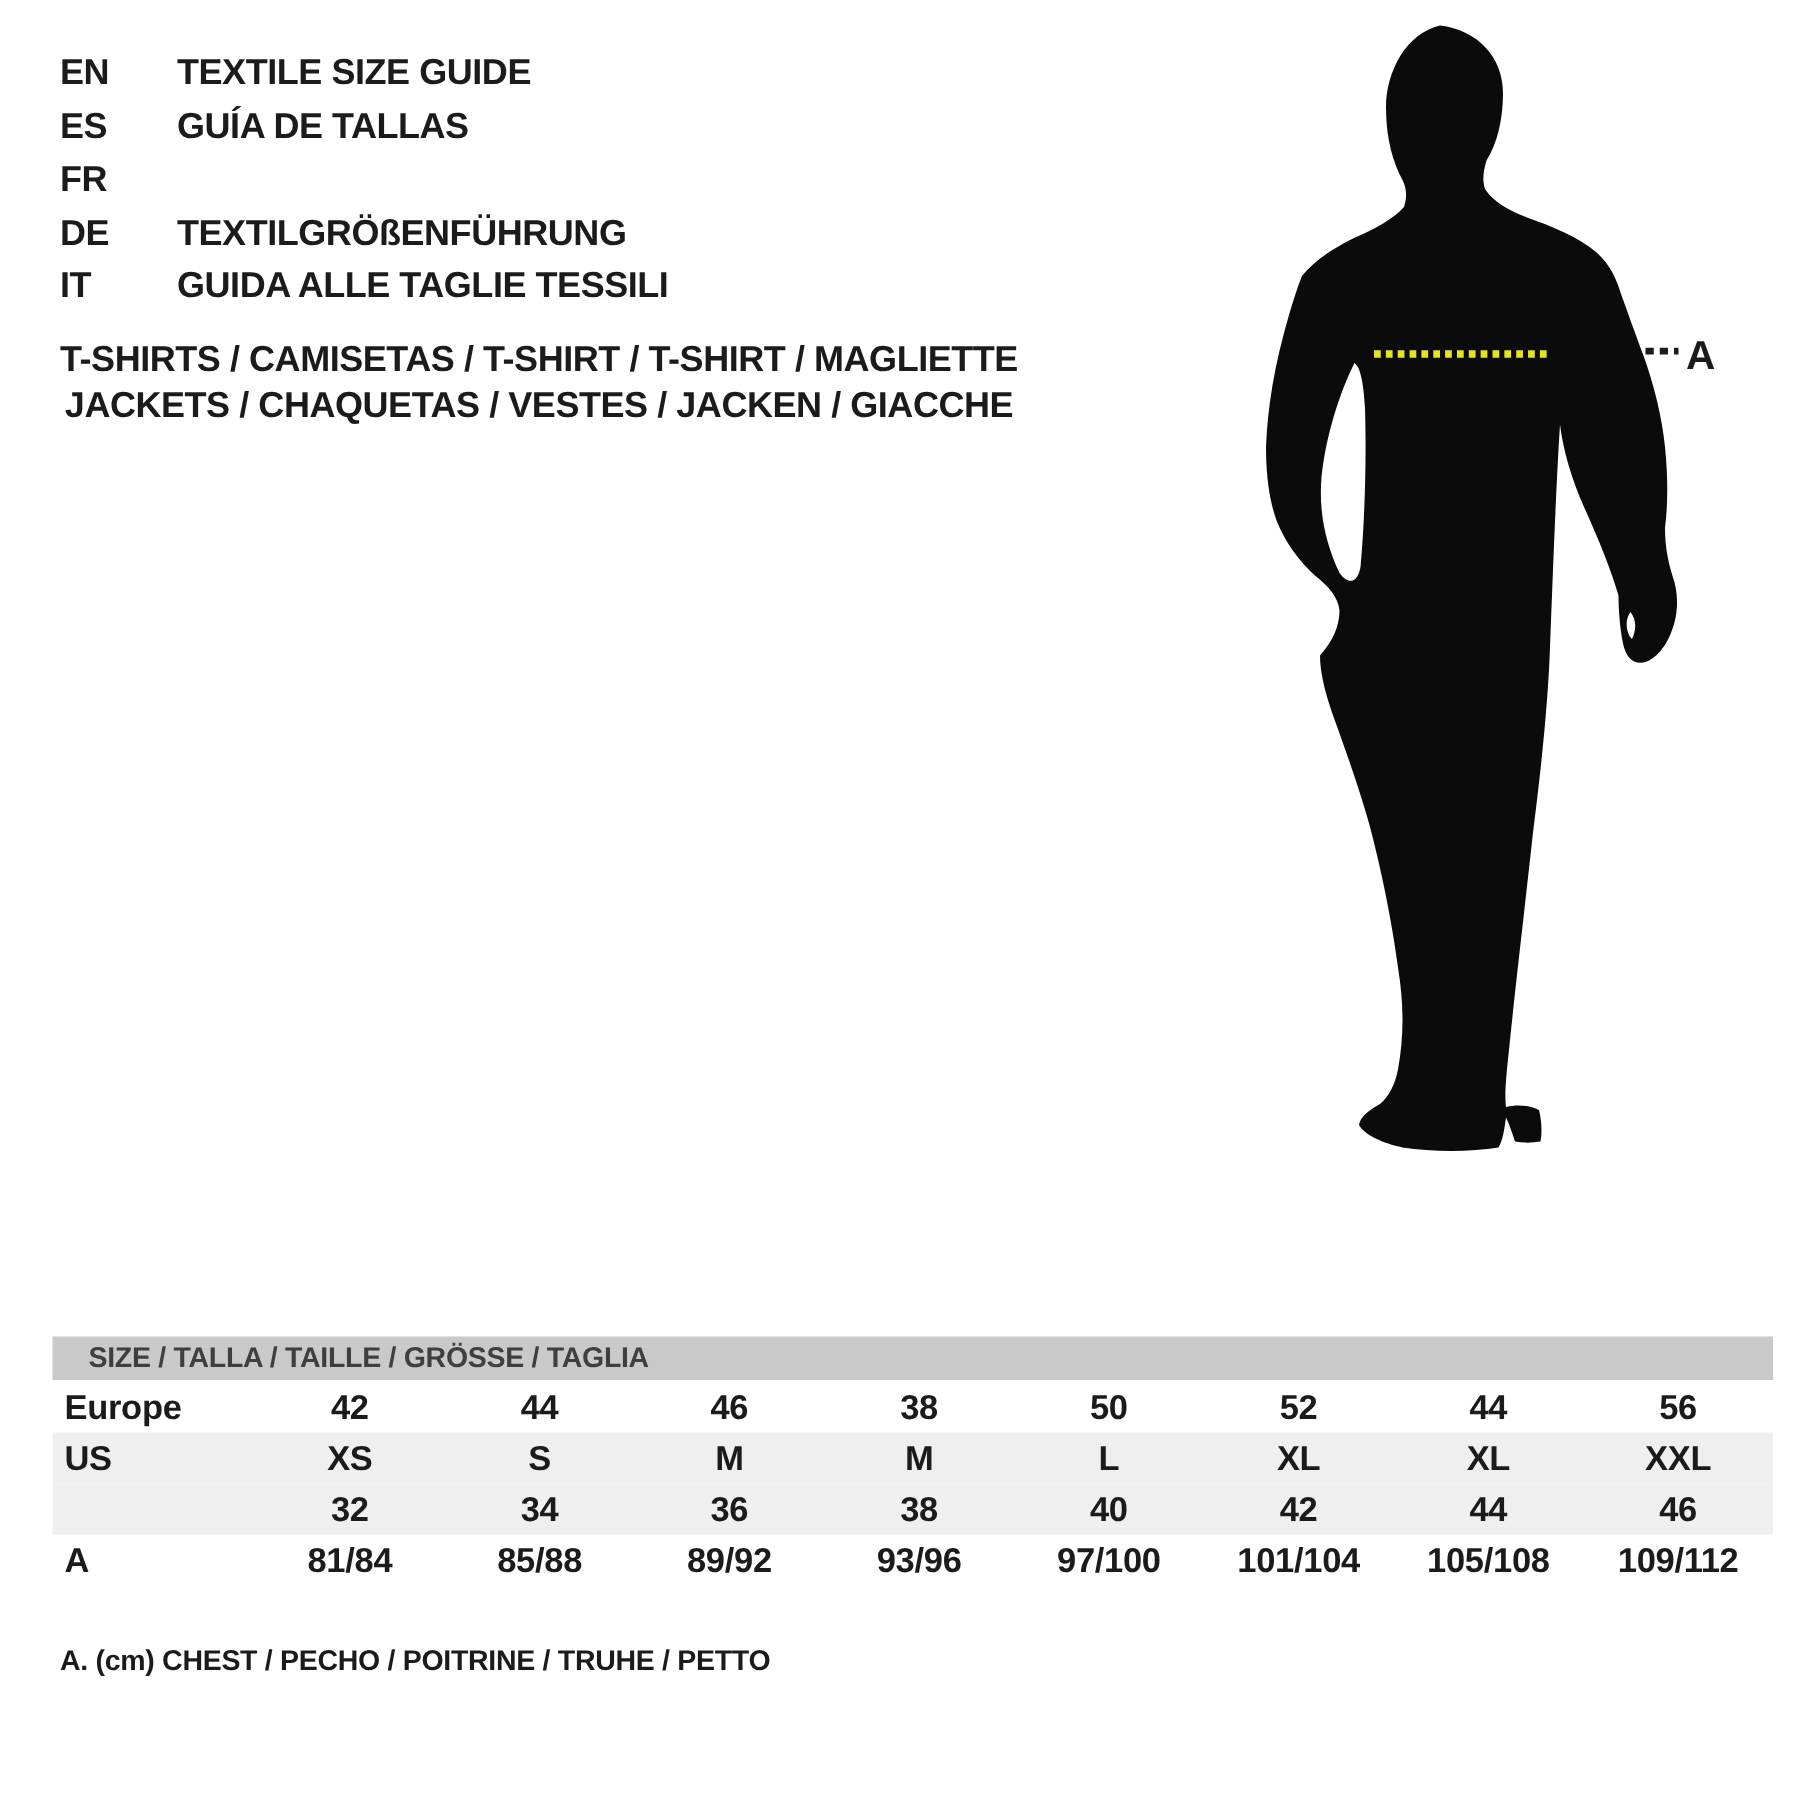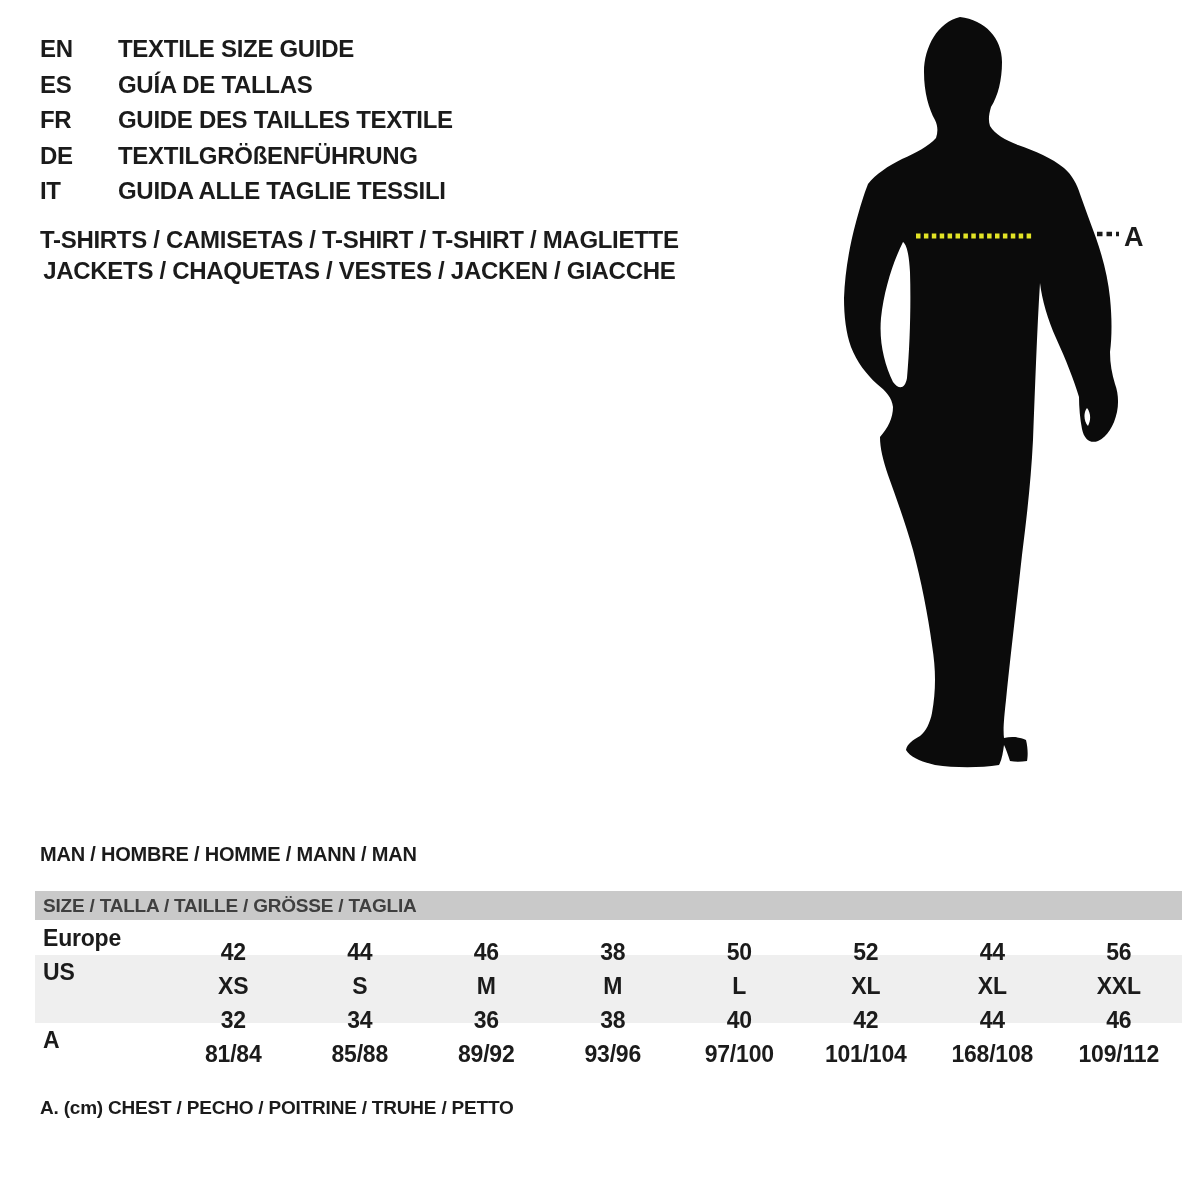--- a/index.html
+++ b/index.html
@@ -16,46 +16,45 @@
   
   .categories{position:absolute;left:40px;top:224px;font-size:24px;line-height:31px;letter-spacing:-0.3px;text-align:center;}
   
   .figure-svg{position:absolute;left:0;top:0;width:1200px;height:1200px;}
   .figure-svg .a-label{font-family:"Liberation Sans",sans-serif;font-weight:bold;font-size:27px;fill:var(--ink);}
   
   .section-title{position:absolute;left:40px;top:843px;font-size:20px;letter-spacing:-0.2px;}
   
   .size-table{position:absolute;left:35px;top:891px;width:1147px;}
   .table-header{height:29px;line-height:29px;background:var(--band-bg);color:var(--band-ink);
-    font-size:19px;padding-left:8px;letter-spacing:-0.2px;}
+    font-size:19px;padding-left:24px;letter-spacing:-0.2px;}
   .t-row{display:flex;height:34px;line-height:34px;font-size:23px;letter-spacing:-0.2px;}
   .t-row.shaded{background:var(--shade);}
   .t-row:first-of-type{margin-top:1px;}
   .row-label{width:135px;padding-left:8px;box-sizing:border-box;}
-  .cell{flex:1;text-align:center;margin-top:14px;}
+  .cell{flex:1;text-align:center;}
   
   .footnote{position:absolute;left:40px;top:1097px;font-size:19px;letter-spacing:-0.2px;}
 </style>
 </head>
 <body>
 
 <div class="page" style="--ink: #1b1b1b; --silhouette: #0b0b0b; --dot-color: #e3e426; --band-bg: #c9c9c9; --band-ink: #3f3f3f; --shade: #efefef;">
 
   <div class="lang-block" id="lang-block">
       <div class="lang-row">
         <span class="lang-code">EN</span>
         <span>TEXTILE SIZE GUIDE</span>
       </div>
       <div class="lang-row">
         <span class="lang-code">ES</span>
         <span>GUÍA DE TALLAS</span>
       </div>
       <div class="lang-row">
         <span class="lang-code">FR</span>
-        <span>GUIDE DES TAILLES TEXTILE</span>
       </div>
       <div class="lang-row">
         <span class="lang-code">DE</span>
         <span>TEXTILGRÖßENFÜHRUNG</span>
       </div>
       <div class="lang-row">
         <span class="lang-code">IT</span>
         <span>GUIDA ALLE TAGLIE TESSILI</span>
       </div>
     </div>
@@ -83,21 +82,20 @@
          C876 174 888 166 902 159 C916 153 929 146 936 138 C938 132 938 126 935 120
          C929 109 924 93 924 72 C924 47 938 22 960 17 Z
          M903 242 C893 262 884 290 881 318 C879 342 884 363 893 382 C899 390 905 389 907 378
          C910 345 911 305 910 272 C909 255 907 245 903 242 Z
          M1087 408 C1091 413 1091 420 1088 426 C1084 422 1083 413 1087 408 Z"></path>
     <line x1="916" y1="236" x2="1033" y2="236" style="stroke:var(--dot-color)" stroke-width="5" stroke-dasharray="4.5 3.4"></line>
     <line x1="1097" y1="234" x2="1119" y2="234" style="stroke:var(--ink)" stroke-width="4.5" stroke-dasharray="5.5 4"></line>
     <text class="a-label" x="1124" y="246">A</text>
   </svg>
 
-  <div class="section-title">MAN / HOMBRE / HOMME / MANN / MAN</div>
 
   <div class="size-table">
     <div class="table-header">SIZE / TALLA / TAILLE / GRÖSSE / TAGLIA</div>
     <div id="table-rows">
         <div class="t-row">
           <div class="row-label">Europe</div>
           <div class="cell">42</div>
           <div class="cell">44</div>
           <div class="cell">46</div>
           <div class="cell">38</div>
@@ -129,21 +127,21 @@
           <div class="cell">46</div>
         </div>
         <div class="t-row">
           <div class="row-label">A</div>
           <div class="cell">81/84</div>
           <div class="cell">85/88</div>
           <div class="cell">89/92</div>
           <div class="cell">93/96</div>
           <div class="cell">97/100</div>
           <div class="cell">101/104</div>
-          <div class="cell">168/108</div>
+          <div class="cell">105/108</div>
           <div class="cell">109/112</div>
         </div>
       </div>
   </div>
 
   <div class="footnote">A. (cm) CHEST / PECHO / POITRINE / TRUHE / PETTO</div>
 
 </div>
 
 </body></html>

